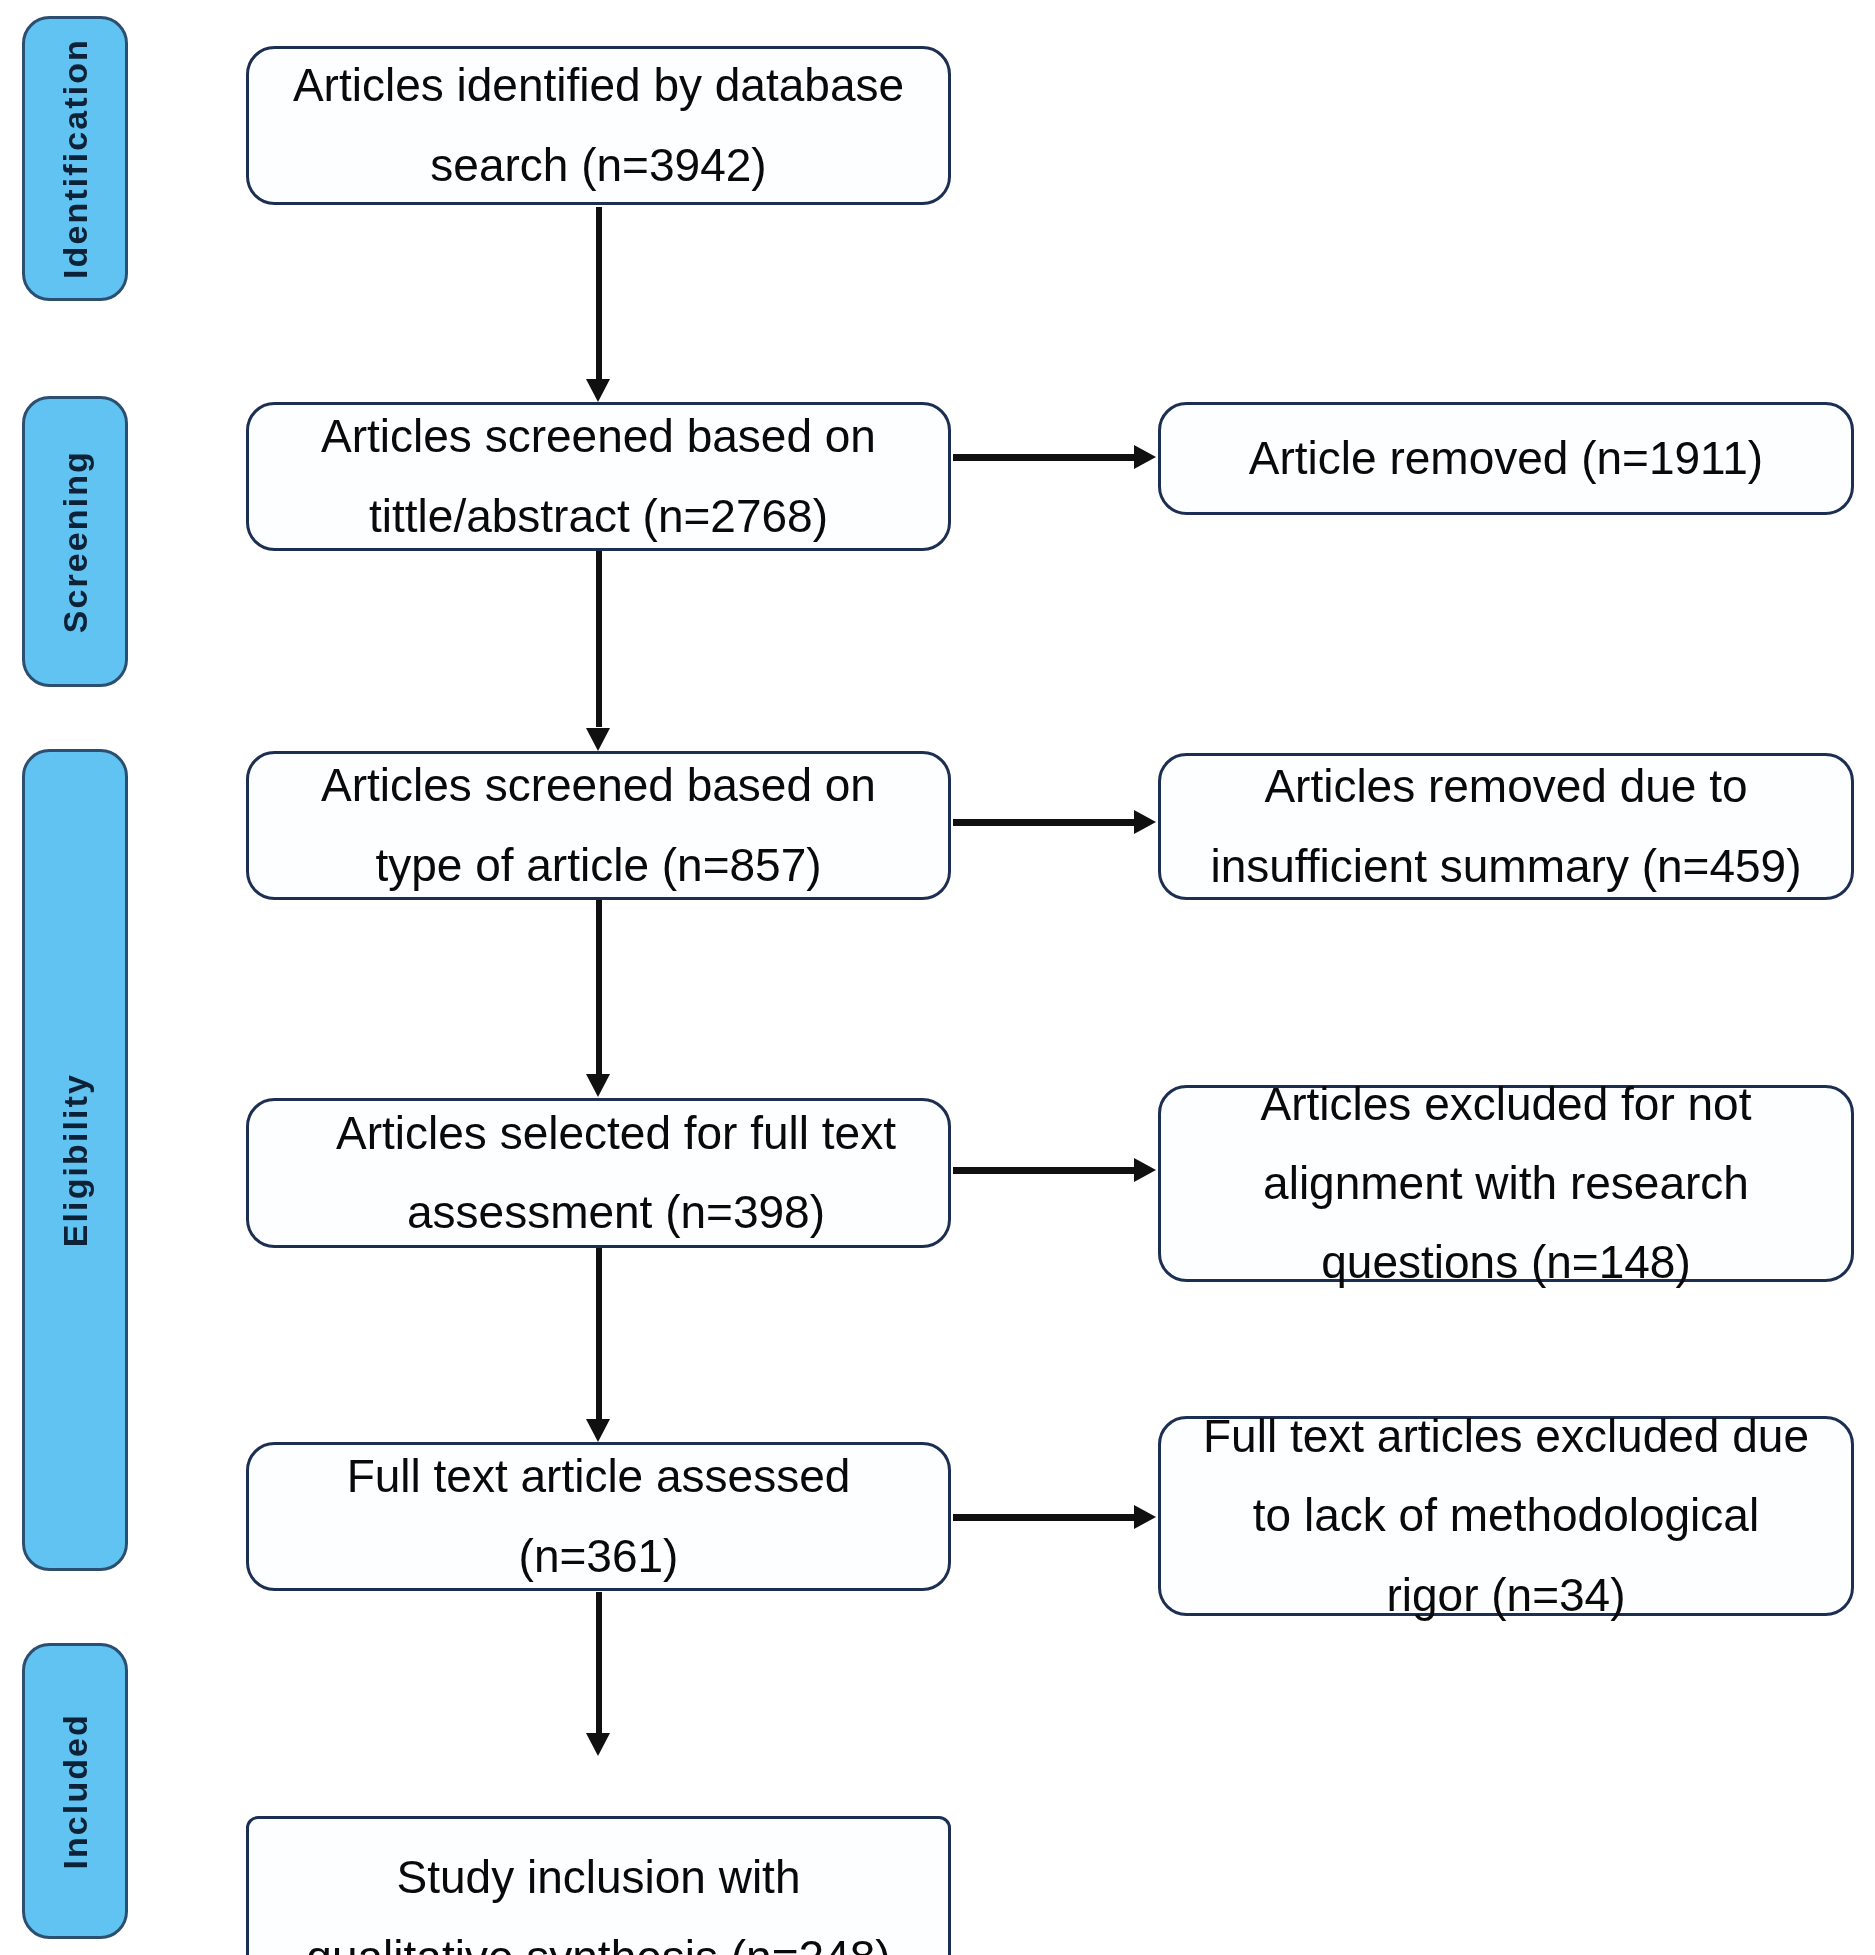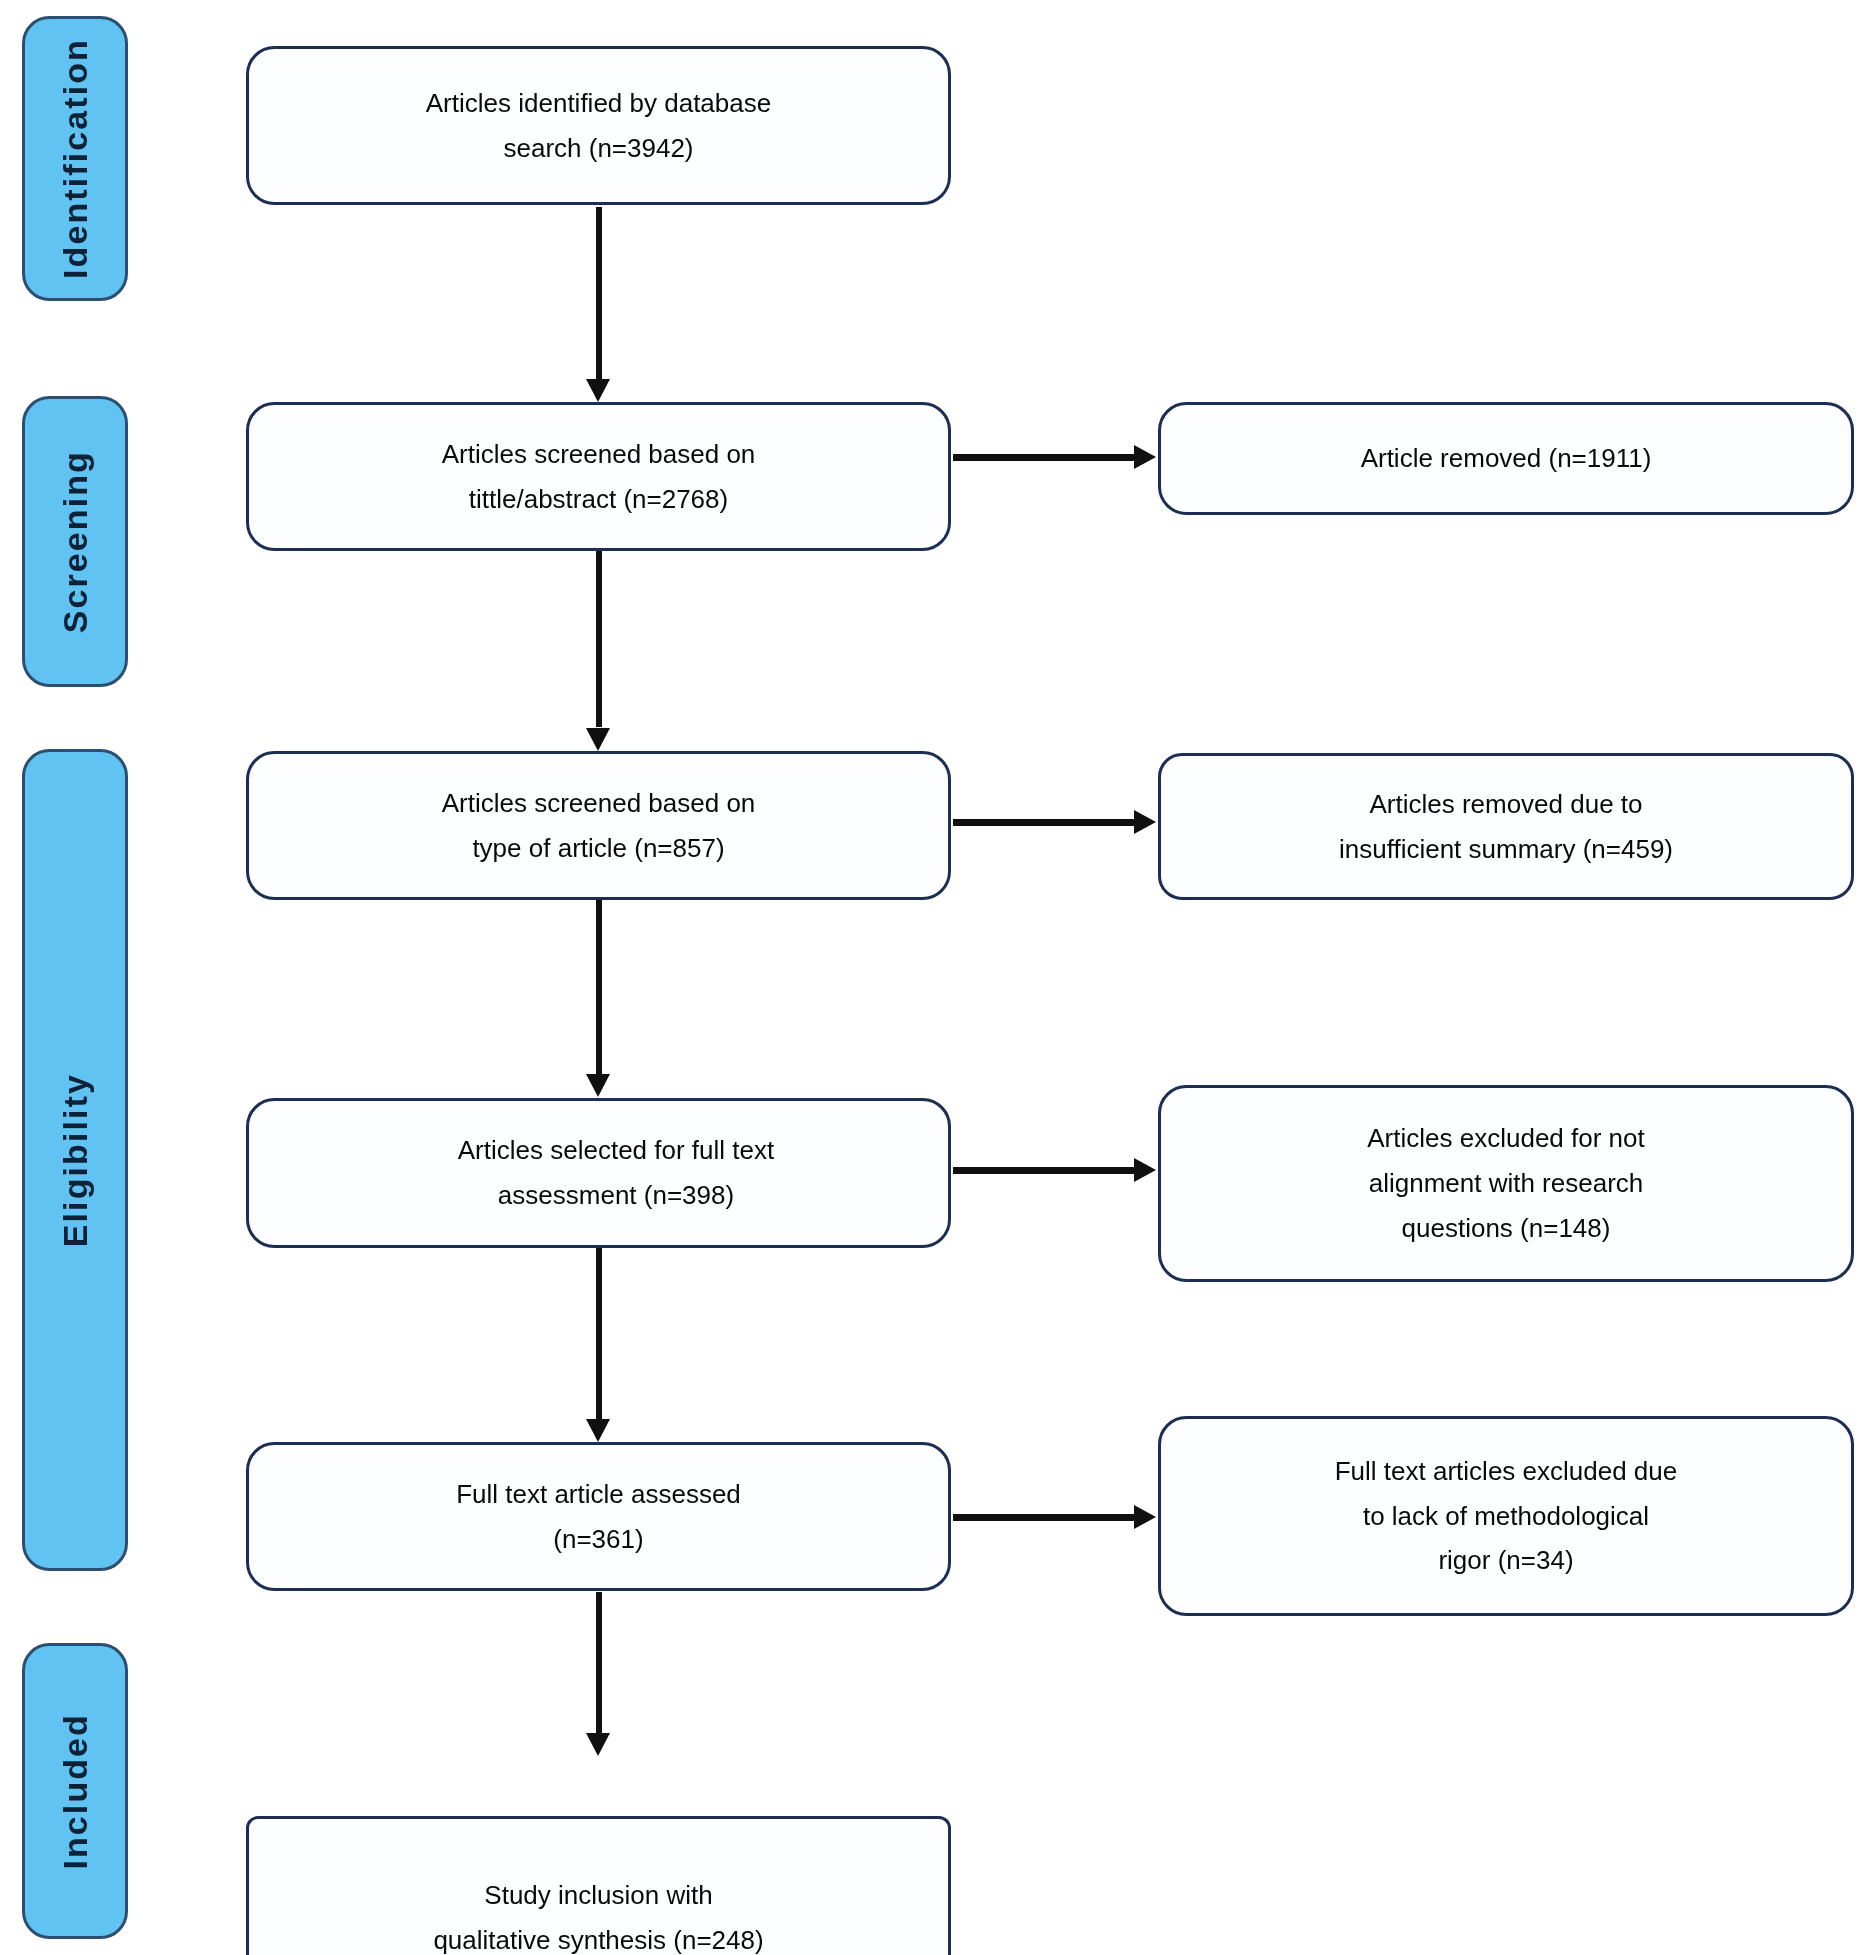--- a/index.html
+++ b/index.html
@@ -60,38 +60,38 @@
     box-sizing: border-box;
     background: var(--box-fill);
     border: 3.7px solid var(--box-border);
     border-radius: 28.5px;
     display: flex;
     align-items: center;
     justify-content: center;
     text-align: center;
   }
   .flow-box .box-label {
-    font-size: 26px;
+    font-size: 46px;
     line-height: 1.72;
     color: var(--box-text);
     white-space: pre-line;
     padding: 0 18px;
   }
   .main-box { left: 246px;  width: 705px; }
   .side-box { left: 1158px; width: 696px; }
 
   #main-box-1 { top: 46px;   height: 159px; }
   #main-box-2 { top: 402px;  height: 149px; }
   #main-box-3 { top: 751px; height: 149px; }
   #main-box-4 { top: 1098px; height: 150px; padding-left: 35px; }
   #main-box-5 { top: 1442px; height: 149px; }
   #main-box-6 { top: 1816px; height: 203px; border-radius: 12px; }
 
   #side-box-1 { top: 402px;  height: 113px; }
-  #side-box-2 { top: 753px; height: 147px; border-radius: 24px; }
+  #side-box-2 { top: 753px; height: 147px; }
   #side-box-3 { top: 1085px; height: 197px; }
   #side-box-4 { top: 1416px; height: 200px; }
 
   
   .v-stem {
     position: absolute;
     left: 596px;
     width: 6.3px;
     background: var(--arrow);
   }

